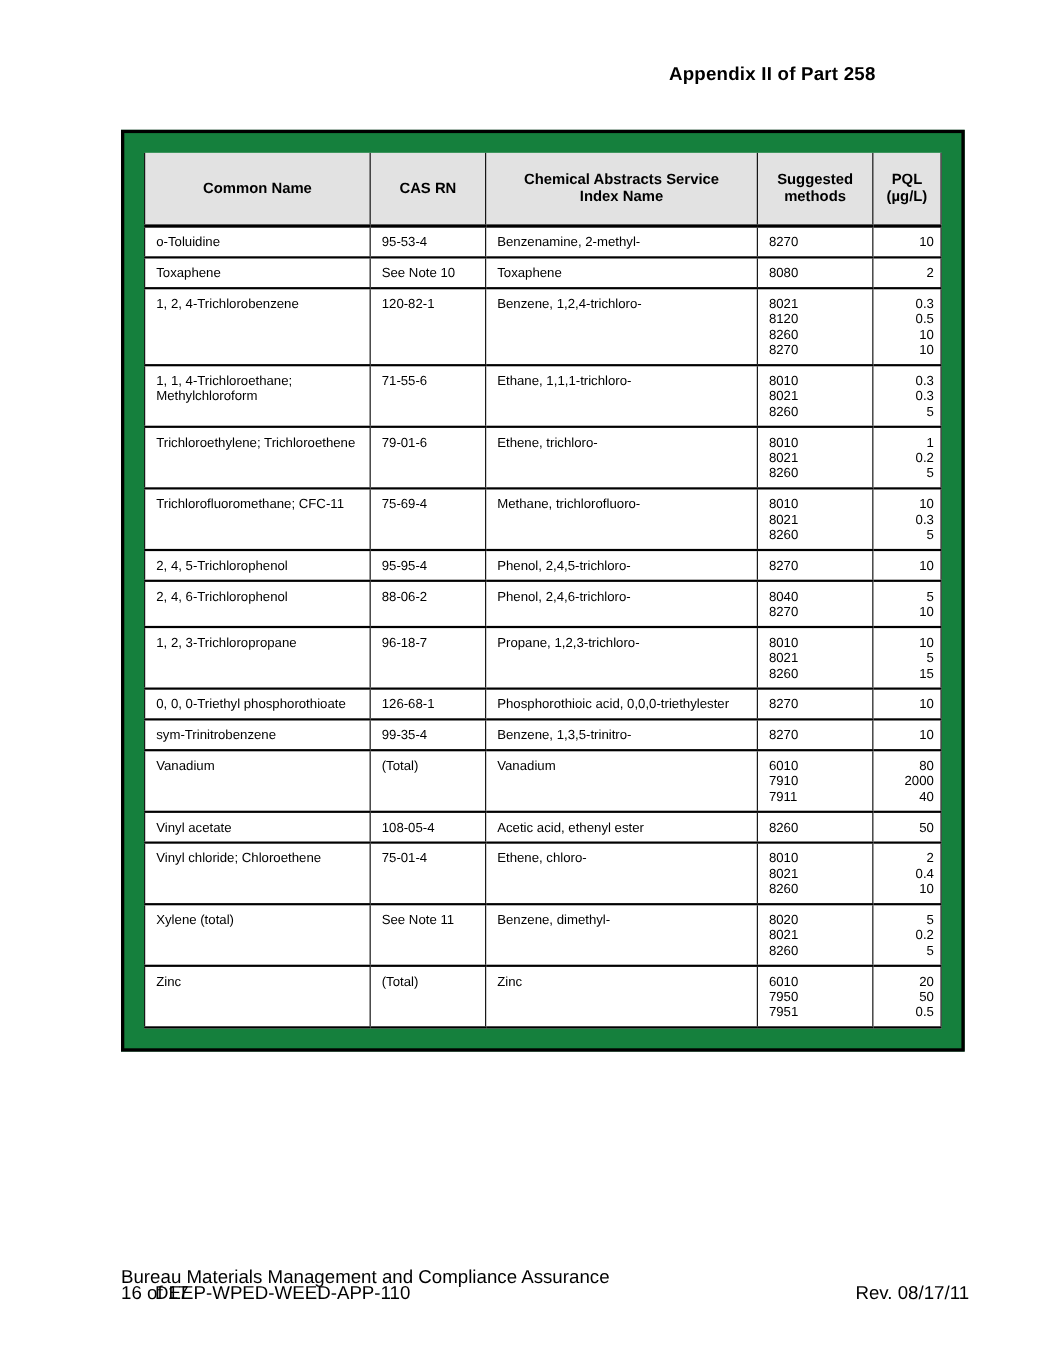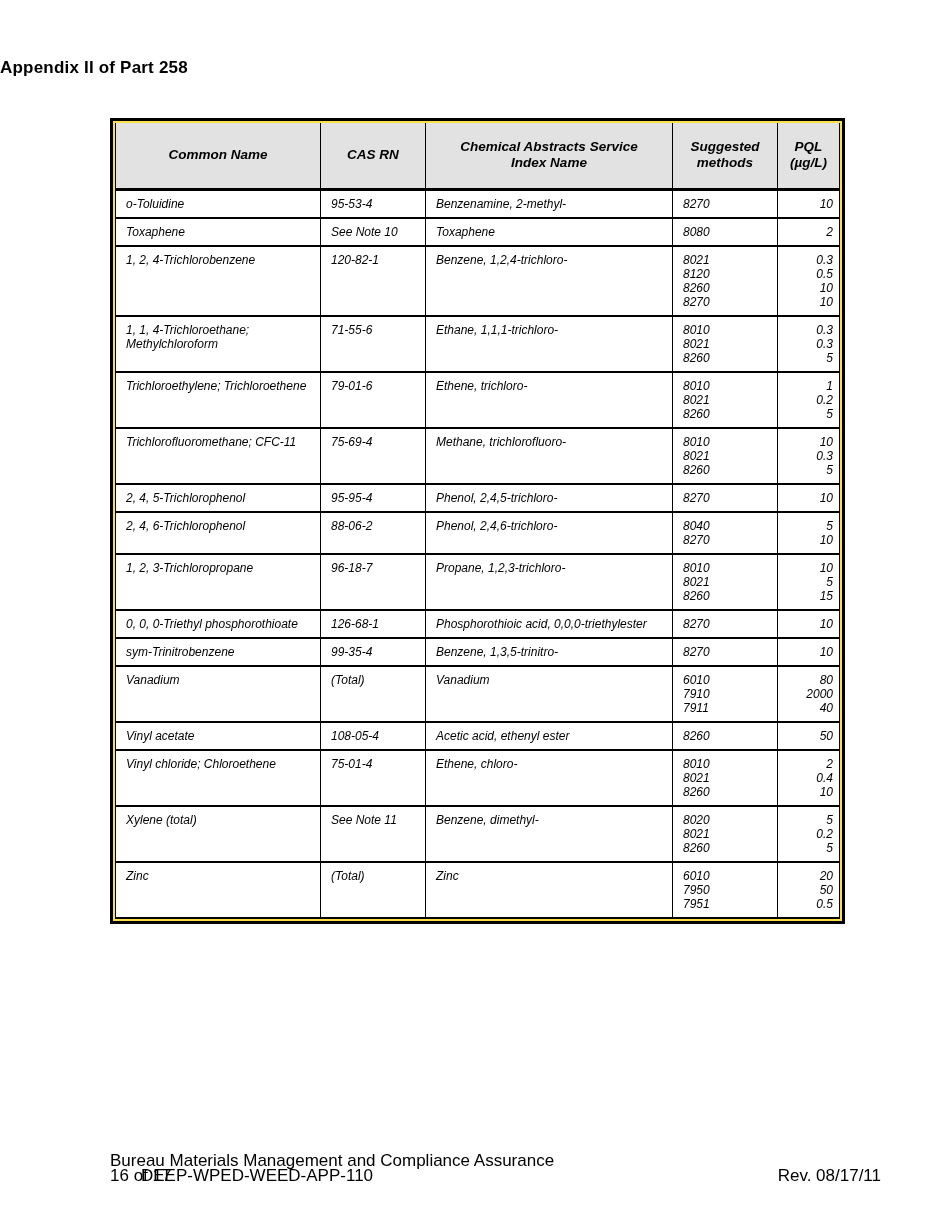--- a/index.html
+++ b/index.html
@@ -11,34 +11,33 @@
     font-family: "Liberation Sans", "DejaVu Sans", sans-serif;
     color: #000000;
     overflow: hidden;
   }
 
   .page-title {
     position: absolute;
     top: 58px;
     left: 0;
     width: 796px;
-    text-align: left;
+    text-align: right;
     font-size: 17px;
     font-weight: bold;
     letter-spacing: 0.2px;
   }
 
   .table-wrap {
     position: absolute;
     left: 110px;
     top: 118px;
     border: 3px solid #000000;
-    padding: 2px;
-    background: #fde047;
-    font-style: italic;
+    padding: 18px;
+    background: #15803d;
   }
 
   table.chem {
     border-collapse: collapse;
     table-layout: fixed;
     width: 724px;
     background: #ffffff;
   }
 
   table.chem th, table.chem td {

